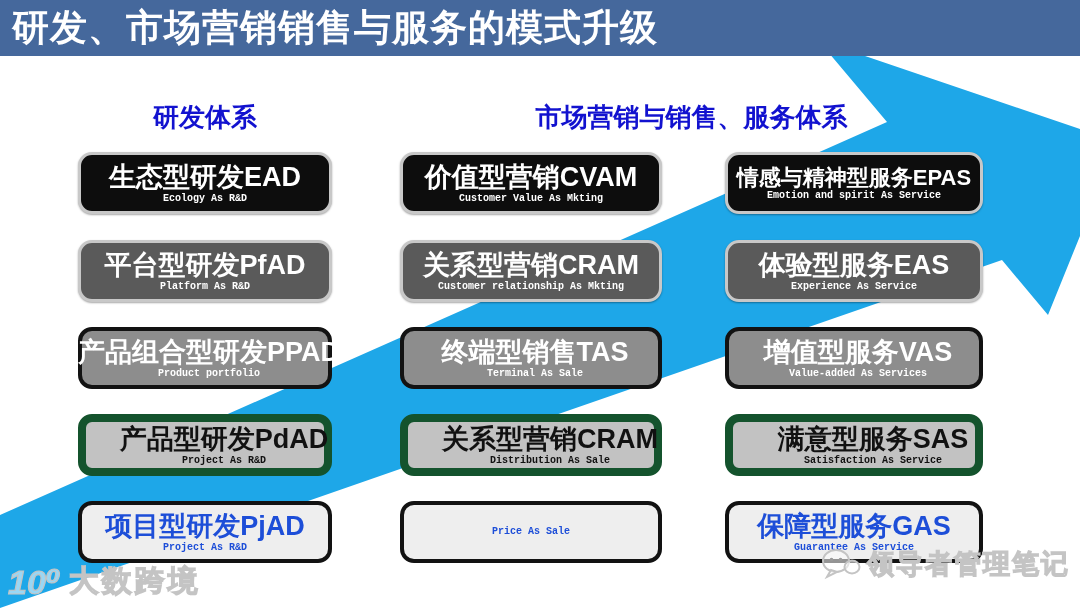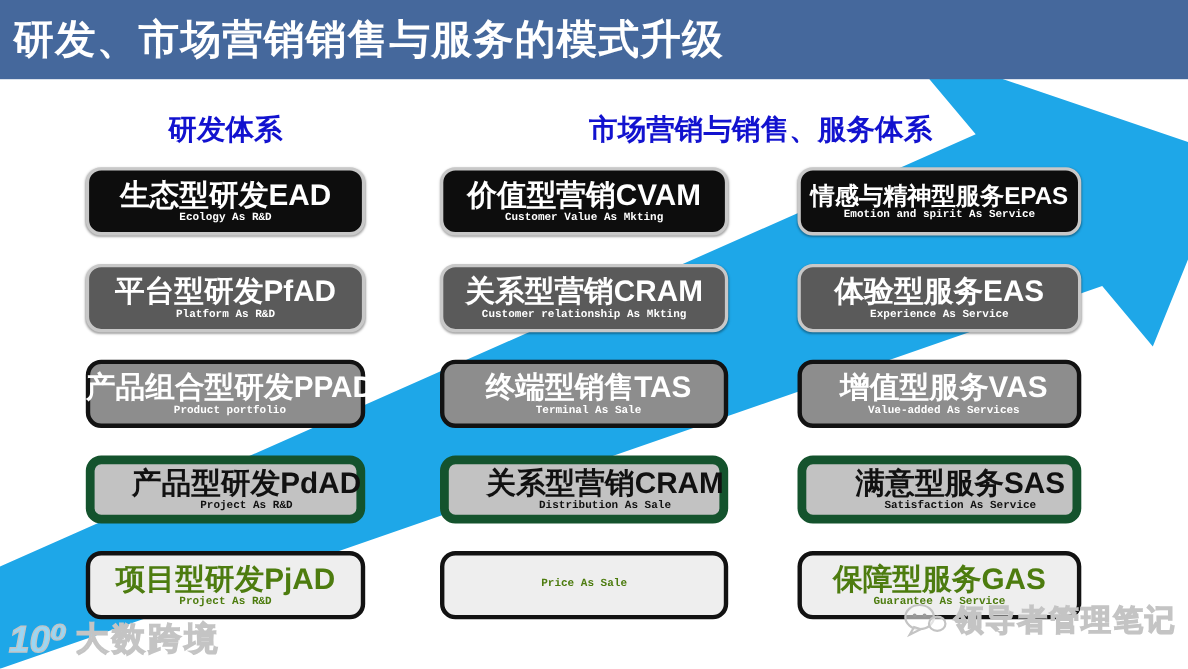--- a/index.html
+++ b/index.html
@@ -3,21 +3,21 @@
 <meta charset="utf-8">
 <style>
   html,body{margin:0;padding:0;}
   body{font-family:"Liberation Sans","DejaVu Sans",sans-serif;}
   .slide{position:relative;width:1080px;height:608px;background:#ffffff;overflow:hidden;}
 
   
   .arrow-svg{position:absolute;left:0;top:0;z-index:1;}
 
   
-  .titlebar{position:absolute;left:0;top:0;width:1080px;height:72px;z-index:3;
+  .titlebar{position:absolute;left:0;top:0;width:1080px;height:56px;z-index:3;
             display:flex;align-items:center;background:#45689c;}
   .titlebar h1{margin:0 0 0 12px;font-size:37px;font-weight:bold;color:#ffffff;letter-spacing:1px;}
 
   
   .col-label{position:absolute;top:100px;z-index:3;font-size:26px;font-weight:bold;
              color:#1212cf;text-align:center;}
   .label-rd{left:78px;width:254px;}
   .label-mkt{left:400px;width:583px;}
 
   
@@ -26,21 +26,21 @@
        text-align:center;padding:1px 4px;box-sizing:border-box;}
   .c0{left:78px;width:254px;}
   .c1{left:400px;width:262px;}
   .c2{left:725px;width:258px;}
   .r0{top:152px;} .r1{top:240px;} .r2{top:327px;} .r3{top:414px;} .r4{top:501px;}
 
   .s1{background:#0d0d0d;border:3px solid #c8c8c8;color:#ffffff;box-shadow:0 1px 2px rgba(0,0,0,.35);}
   .s2{background:#5a5a5a;border:3px solid #c8c8c8;color:#ffffff;box-shadow:0 1px 2px rgba(0,0,0,.35);}
   .s3{background:#8d8d8d;border:4px solid #121212;color:#ffffff;padding-left:12px;}
   .s4{background:#c2c2c2;border:8px solid #14532d;color:#111111;padding-left:42px;}
-  .s5{background:#eeeeee;border:4px solid #121212;color:#4d7c0f;}
+  .s5{background:#eeeeee;border:4px solid #121212;color:#1d4ed8;}
 
   .box-title{font-size:27px;font-weight:bold;line-height:1.15;white-space:nowrap;}
   .box-title.sm{font-size:22px;}
   .box-sub{font-size:10px;font-weight:bold;line-height:1.15;white-space:nowrap;font-family:Liberation Mono, monospace;}
 
   
   .wm{position:absolute;z-index:4;display:flex;align-items:center;gap:6px;
       font-weight:bold;color:rgba(255,255,255,0.55);
       -webkit-text-stroke:1.2px #c4c4c4;}
   .wm-left{left:8px;bottom:6px;font-size:30px;letter-spacing:3px;}

